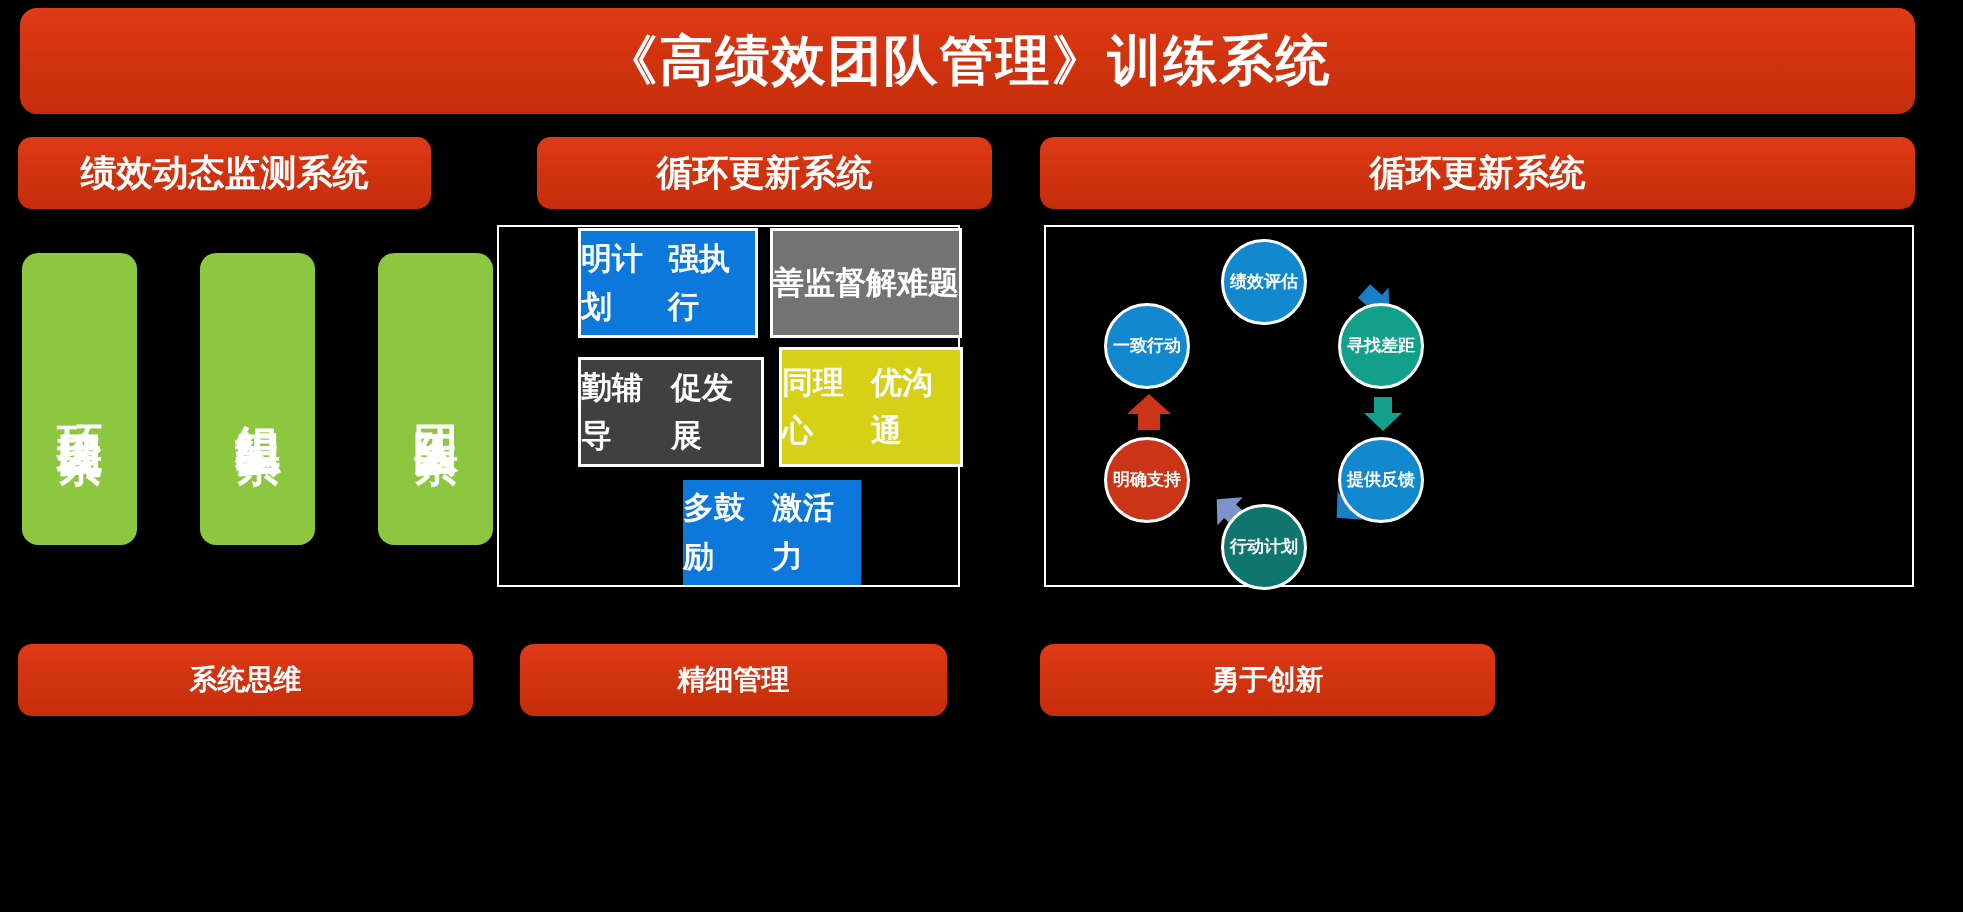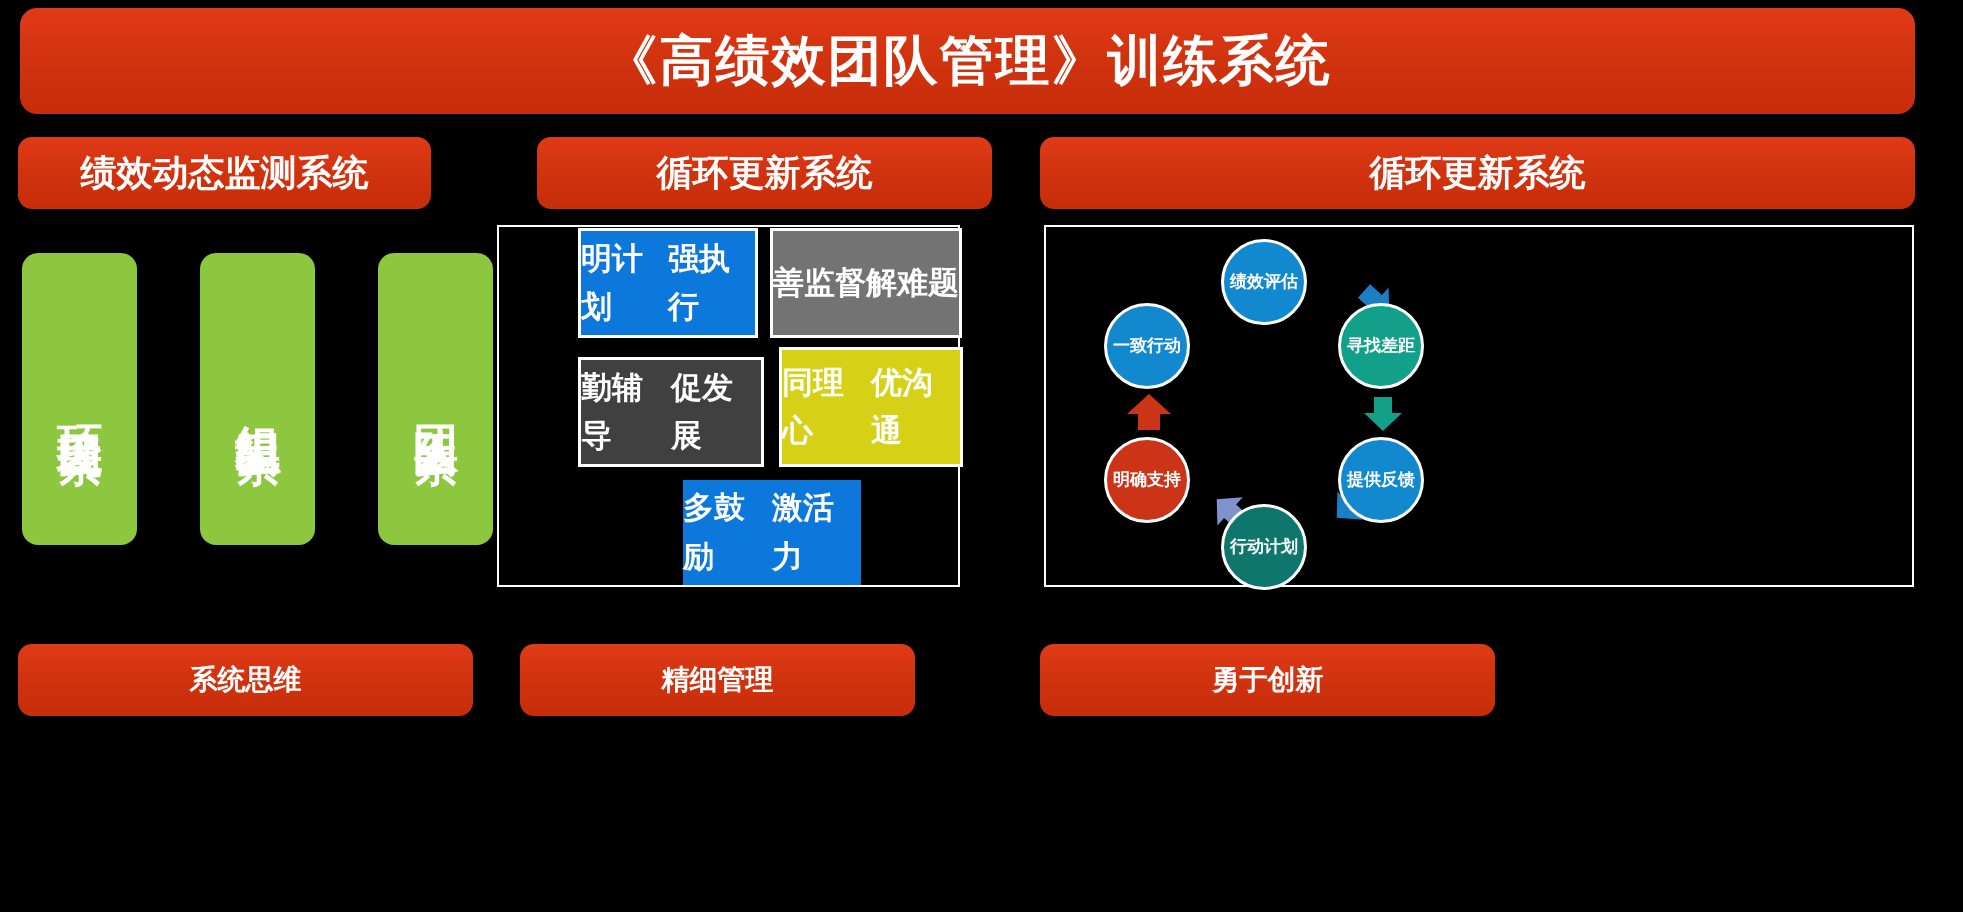--- a/index.html
+++ b/index.html
@@ -48,21 +48,21 @@
   #header-develop { left: 537px;  top: 137px; width: 455px; }
   #header-cycle   { left: 1040px; top: 137px; width: 875px; }
 
   .bottom-banner {
     height: 72px;
     font-size: 28px;
     border-radius: 14px;
     top: 644px;
   }
   #bottom-systems  { left: 18px;   width: 455px; }
-  #bottom-refined  { left: 520px;  width: 395px; }
+  #bottom-refined  { left: 520px;  width: 427px; }
   #bottom-innovate { left: 1040px; width: 455px; }
 
   
   .green-card {
     position: absolute;
     top: 253px;
     width: 115px;
     height: 292px;
     background: #8DC63F;
     border-radius: 16px;

